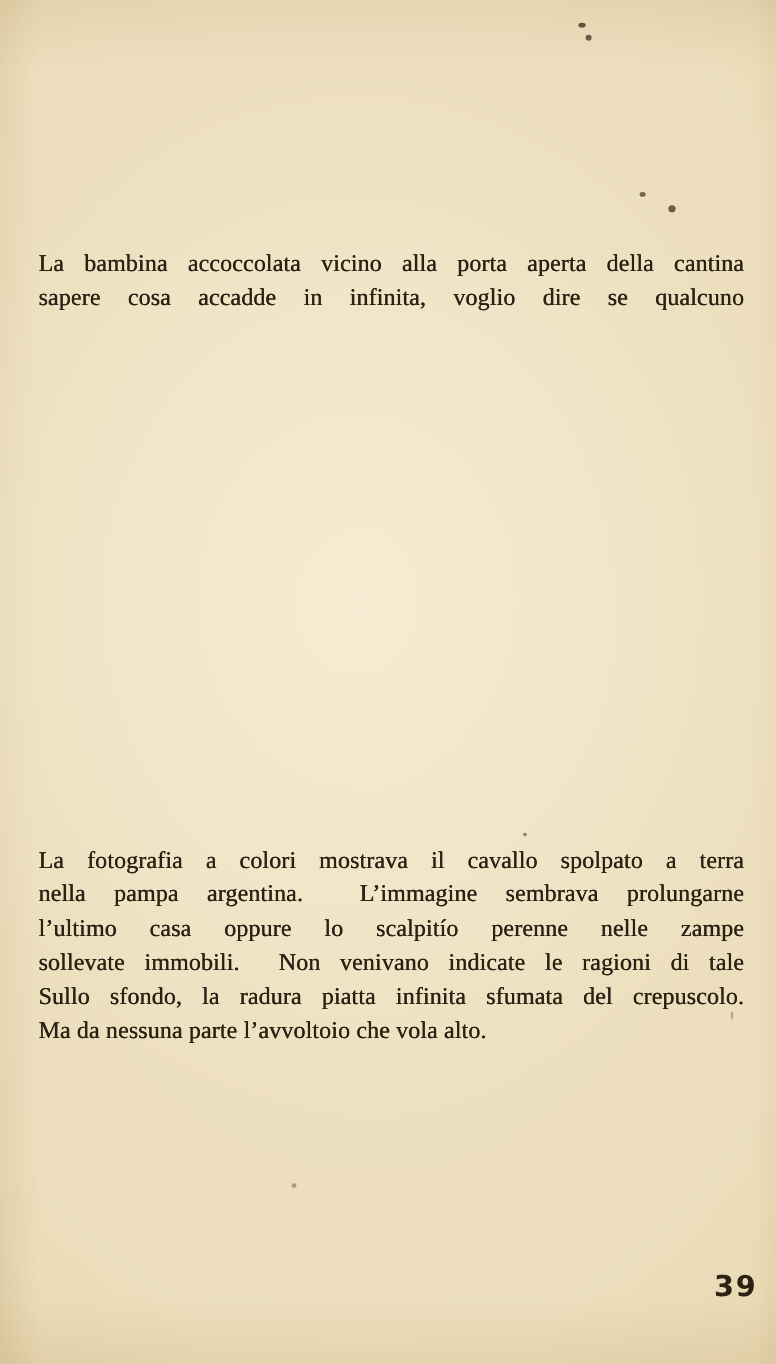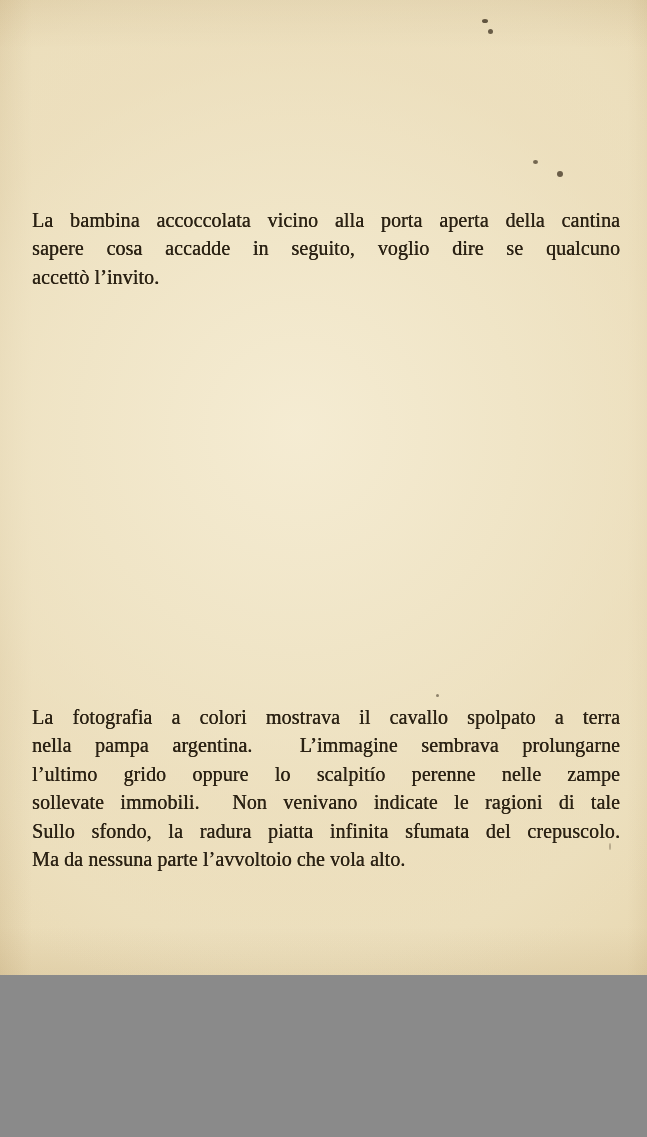--- a/index.html
+++ b/index.html
@@ -3,21 +3,21 @@
 <meta charset="utf-8">
 <style>
   html, body {
     margin: 0;
     padding: 0;
     background: #8a8a8a;
   }
   .page {
     position: relative;
     width: 647px;
-    height: 975px;
+    height: 1137px;
     overflow: hidden;
     font-family: "Liberation Serif", serif;
     color: #2b2214;
     background:
       radial-gradient(ellipse 90% 60% at 46% 44%,
         rgba(245,236,211,0.95) 0%,
         rgba(240,229,199,0.85) 40%,
         rgba(236,222,188,0.45) 65%,
         rgba(230,212,168,0.0) 100%),
       linear-gradient(90deg, rgba(150,115,60,0.13) 0%, rgba(150,115,60,0.0) 5%, rgba(150,115,60,0.0) 97%, rgba(150,115,60,0.08) 100%),
@@ -59,28 +59,27 @@
     background: #3e3220;
   }
 </style>
 </head>
 <body>
 
 <div class="page">
 
   <div class="para para-1">
       <div class="line">La bambina accoccolata vicino alla porta aperta della cantina</div>
-      <div class="line">sapere cosa accadde in seguito, voglio dire se qualcuno</div>
-      <div class="line last">accettò l’invito.</div>
+      <div class="line">sapere cosa accadde in infinita, voglio dire se qualcuno</div>
     </div>
 
   <div class="para para-2">
       <div class="line">La fotografia a colori mostrava il cavallo spolpato a terra</div>
       <div class="line">nella pampa argentina.&nbsp; L’immagine sembrava prolungarne</div>
-      <div class="line">l’ultimo grido oppure lo scalpitío perenne nelle zampe</div>
+      <div class="line">l’ultimo casa oppure lo scalpitío perenne nelle zampe</div>
       <div class="line">sollevate immobili.&nbsp; Non venivano indicate le ragioni di tale</div>
       <div class="line">Sullo sfondo, la radura piatta infinita sfumata del crepuscolo.</div>
       <div class="line last">Ma da nessuna parte l’avvoltoio che vola alto.</div>
     </div>
 
   <div class="page-number">39</div>
 
   <div>
       <div class="speck" style="left: 482px; top: 19px; width: 6px; height: 4px; opacity: 0.8;"></div>
       <div class="speck" style="left: 488px; top: 29px; width: 5px; height: 5px; opacity: 0.75;"></div>

